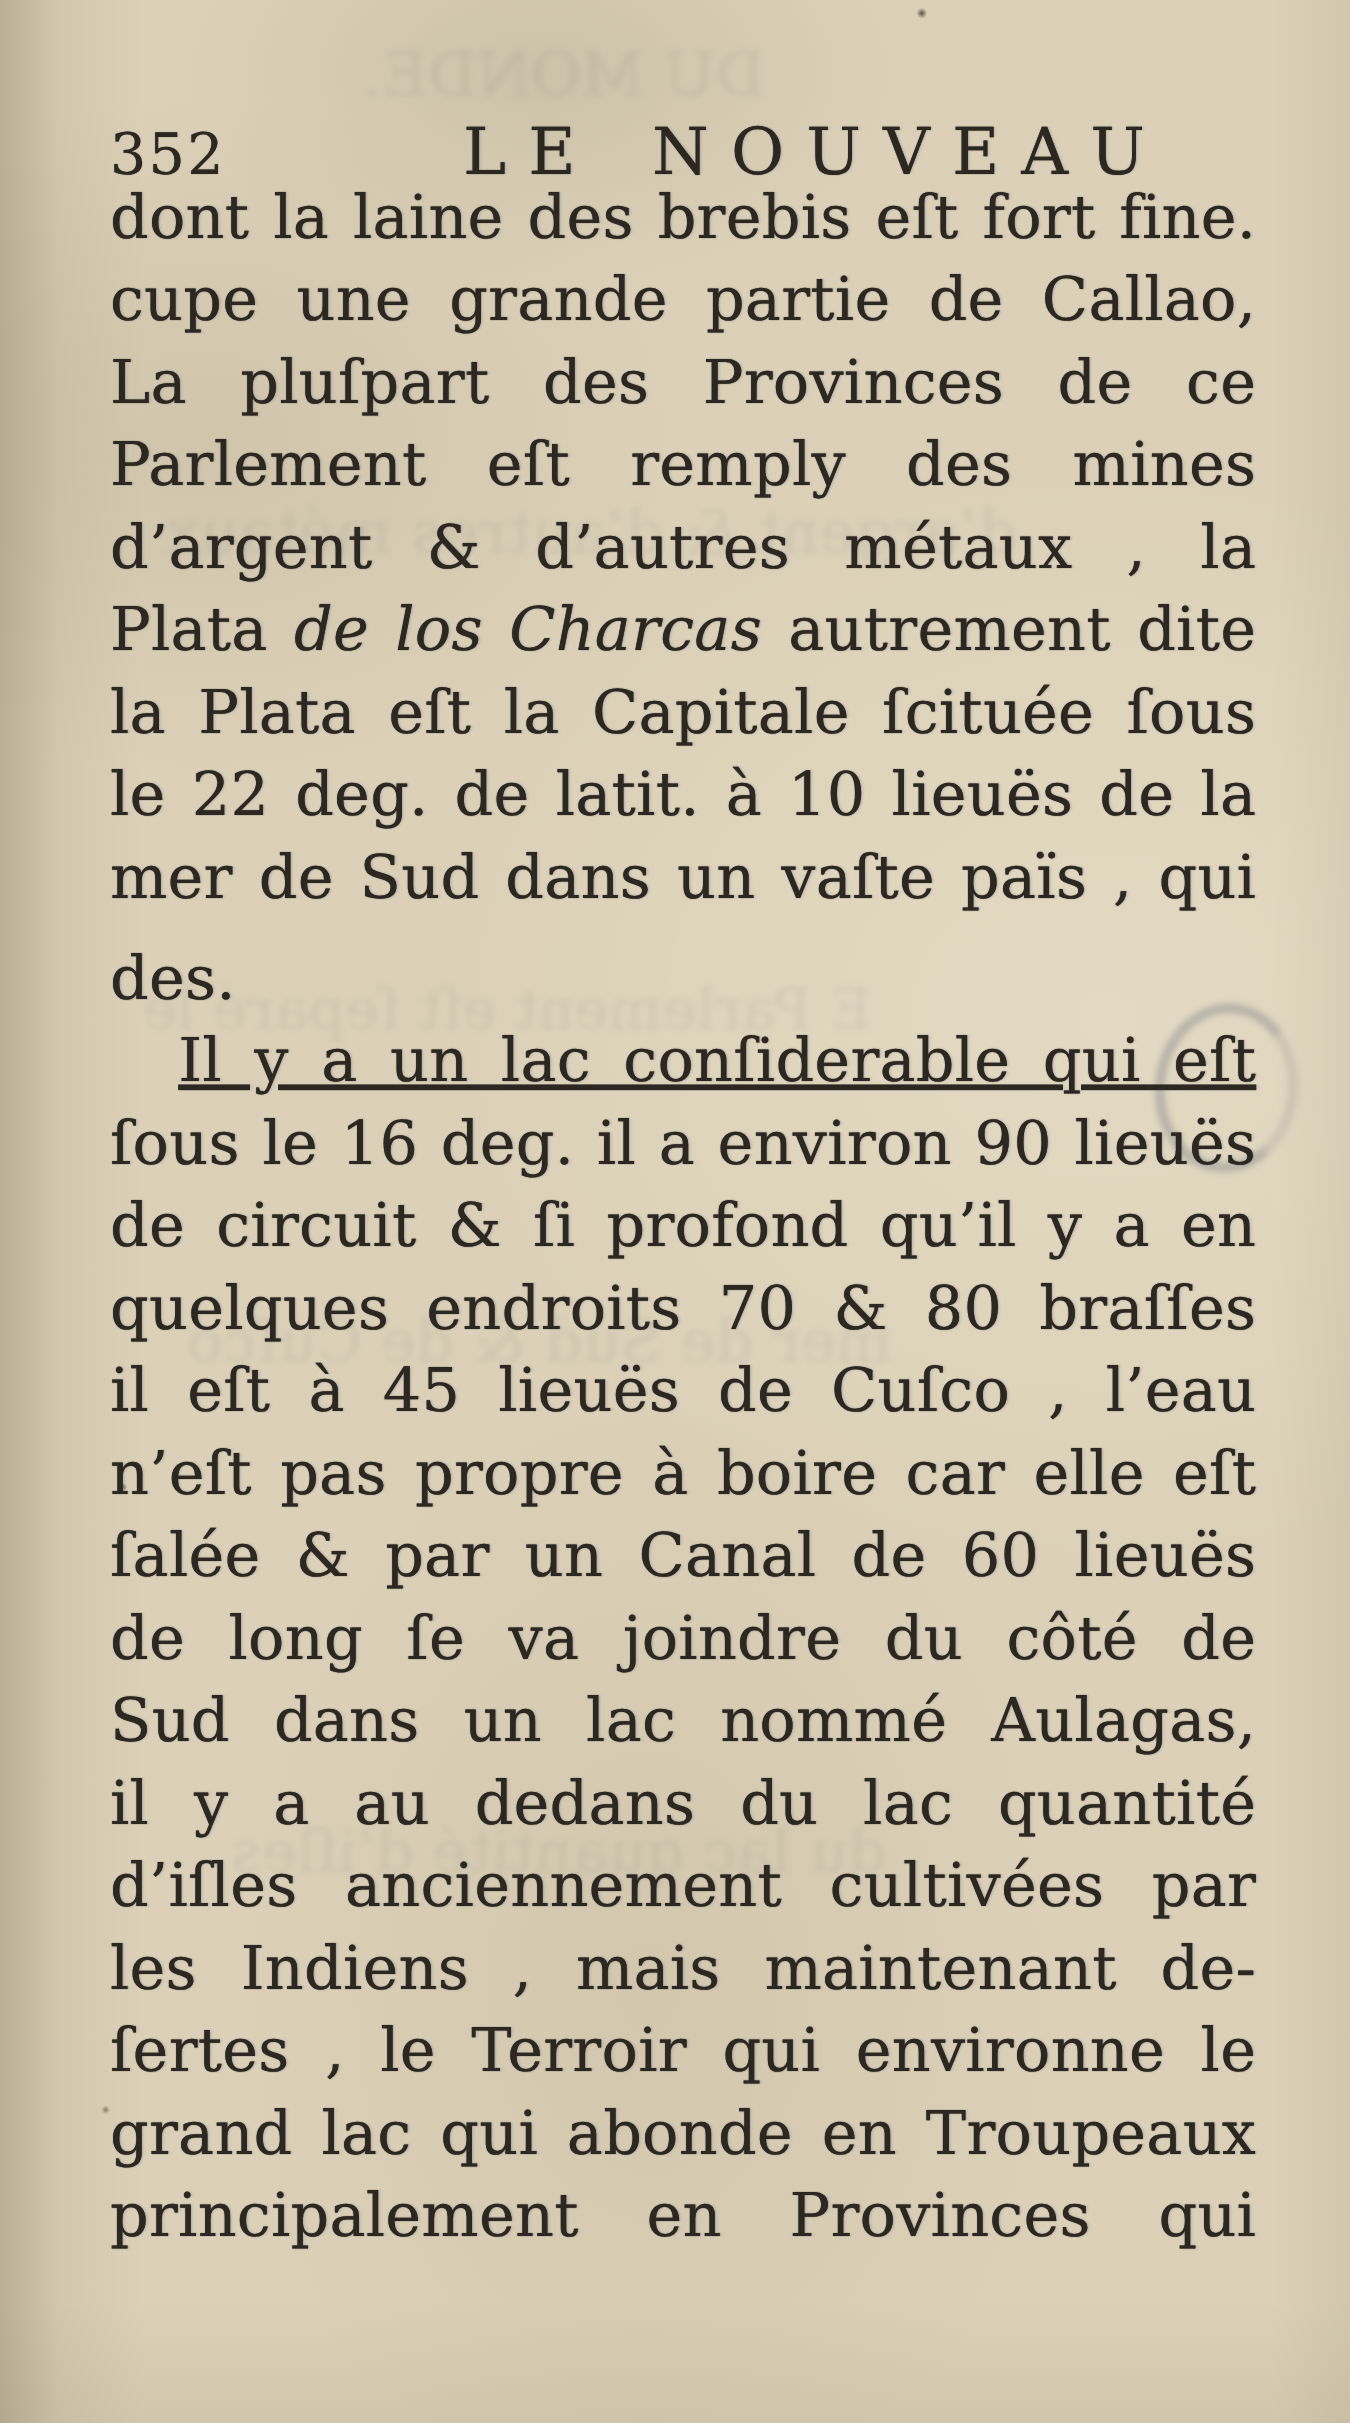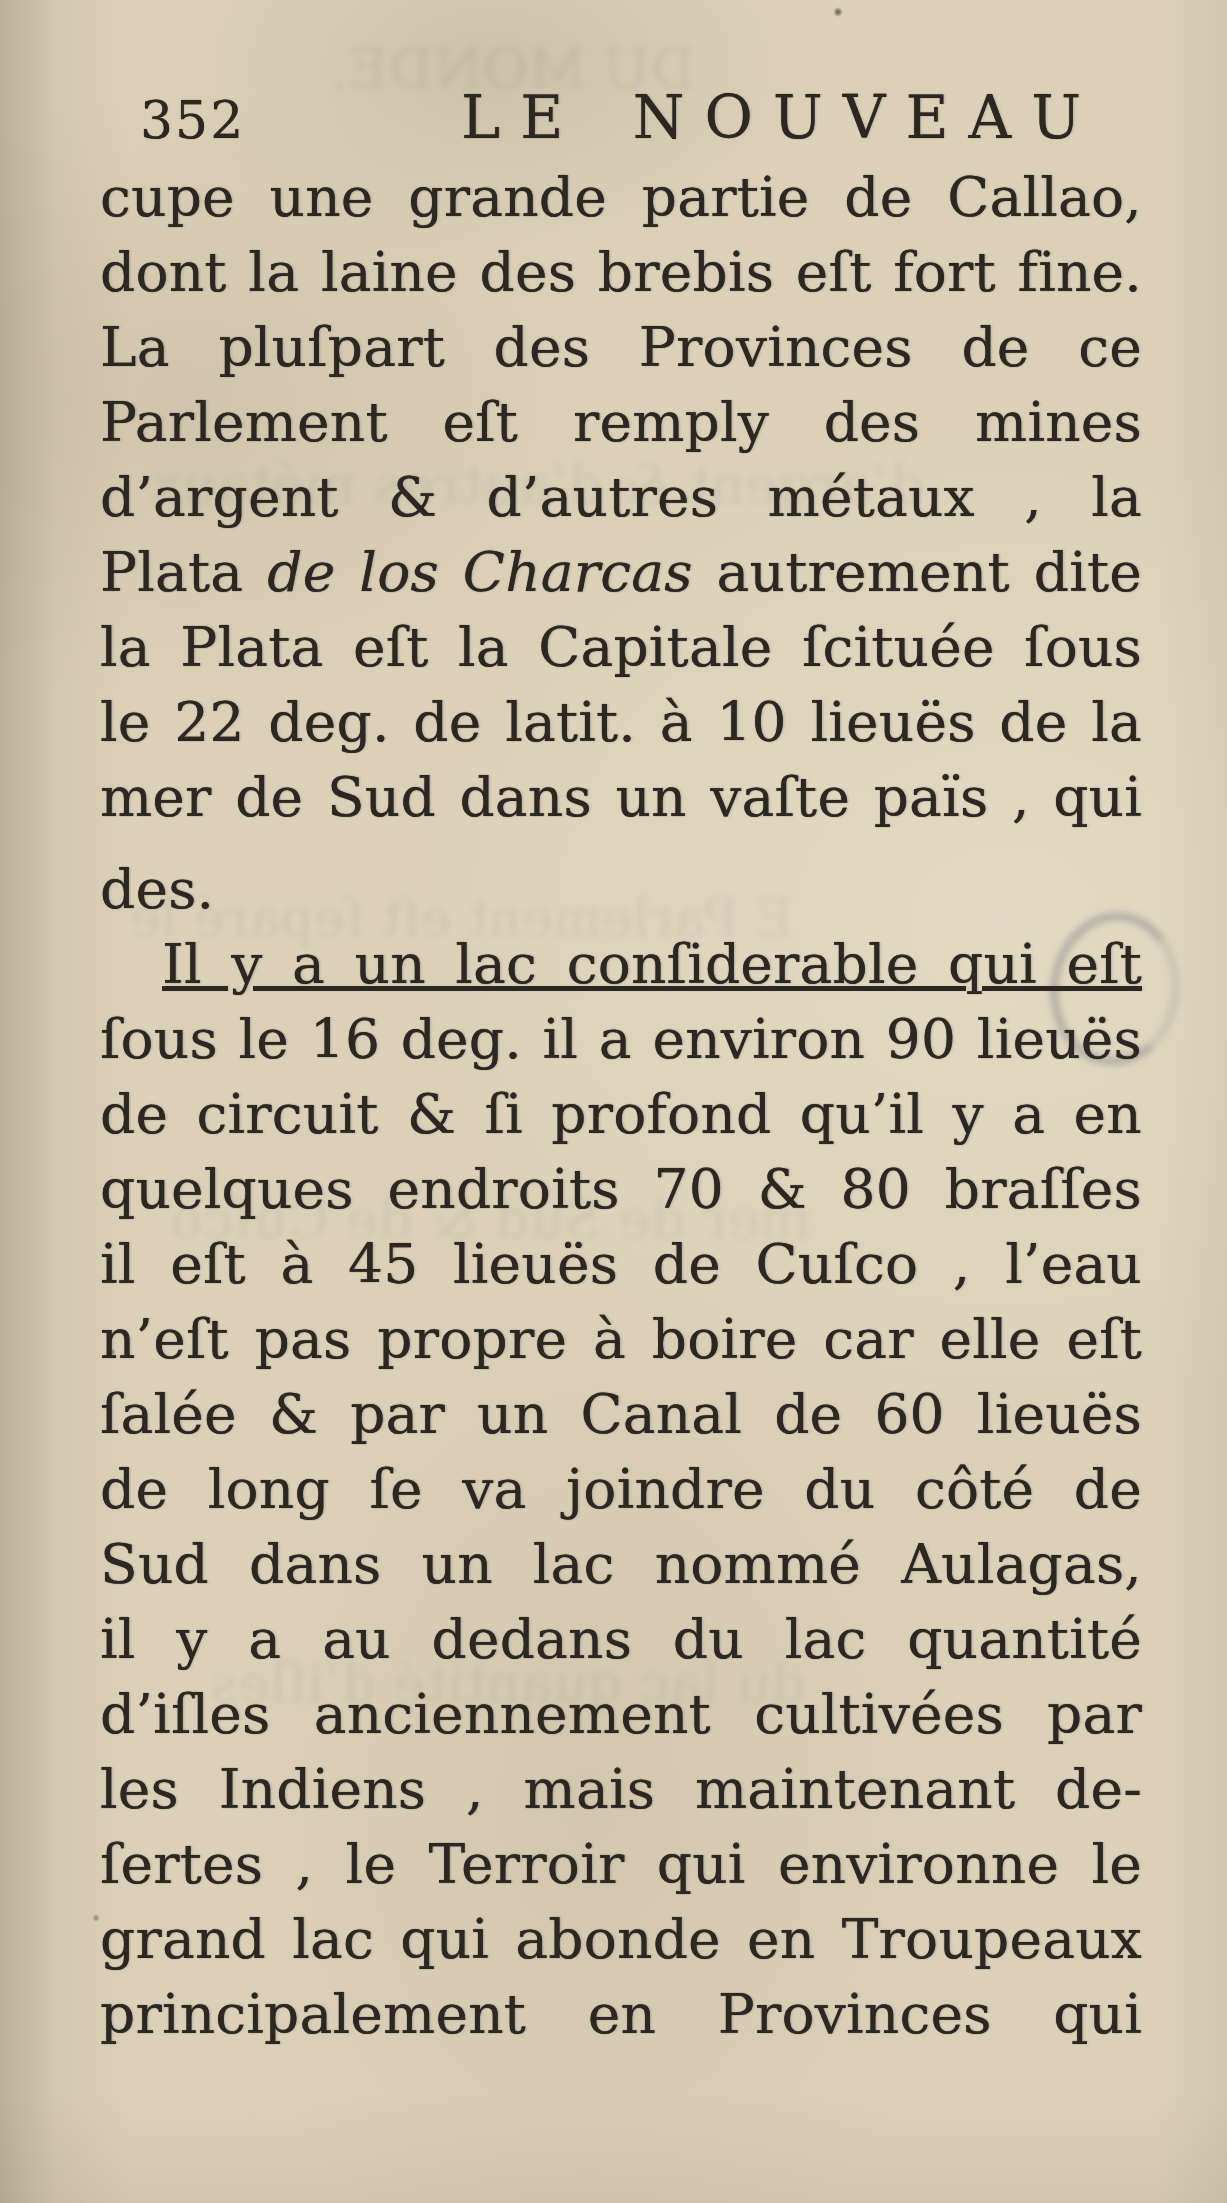--- a/index.html
+++ b/index.html
@@ -16,22 +16,22 @@
       radial-gradient(ellipse 900px 760px at 82% 42%, rgba(255,250,234,0.22), transparent 66%),
       radial-gradient(ellipse 620px 900px at 48% 82%, rgba(128,113,86,0.10), transparent 60%),
       radial-gradient(ellipse 500px 300px at 40% 3%, rgba(110,100,80,0.14), transparent 65%),
       linear-gradient(90deg, rgba(92,82,58,0.26), rgba(92,82,58,0.07) 55px, transparent 130px),
       linear-gradient(270deg, rgba(118,108,88,0.10), transparent 70px),
       linear-gradient(0deg, rgba(118,104,80,0.10), transparent 110px);
     font-family:"DejaVu Serif", serif;
     color:#2d2721;
   }
   .running-head{
-    position:absolute;left:100px;top:88px;width:1042px;
-    display:flex;align-items:baseline;margin-left:40px;
+    position:absolute;left:100px;top:108px;width:1042px;
+    display:flex;align-items:baseline;
   }
   .pagenum{
     width:240px;font-size:52px;line-height:1;letter-spacing:2px;
     text-shadow:0 0 1px rgba(45,39,33,.8);
   }
   .running-title{
     flex:1;text-align:center;font-size:59px;line-height:1;
     letter-spacing:0.34em;word-spacing:0.18em;
     text-shadow:0 0 1px rgba(45,39,33,.85), 2px 0 2px rgba(70,95,150,.12);
   }
@@ -70,22 +70,22 @@
       <div class="ghost-line" style="left: 210px; top: 1652px; font-size: 54px;">du lac quantité d’iſles</div>
     </div>
   <div class="ghost-ring"></div>
 
   <header class="running-head">
     <span class="pagenum">352</span>
     <span class="running-title">LE NOUVEAU</span>
   </header>
 
   <main class="text-block" id="text-block">
+      <div class="line"><span>dont la laine des brebis eſt fort fine.</span></div>
       <div class="line"><span>cupe une grande partie de Callao,</span></div>
-      <div class="line"><span>dont la laine des brebis eſt fort fine.</span></div>
       <div class="line"><span>La pluſpart des Provinces de ce</span></div>
       <div class="line"><span>Parlement eſt remply des mines</span></div>
       <div class="line"><span>d’argent &amp; d’autres métaux , la</span></div>
       <div class="line"><span>Plata </span><span class="it">de los Charcas</span><span> autrement dite</span></div>
       <div class="line"><span>la Plata eſt la Capitale ſcituée ſous</span></div>
       <div class="line"><span>le 22 deg. de latit. à 10 lieuës de la</span></div>
       <div class="line"><span>mer de Sud dans un vaſte païs , qui</span></div>
       <div class="line no-just"><span>des.</span></div>
       <div class="line indent"><span>Il y a un lac conſiderable qui eſt</span></div>
       <div class="line"><span>ſous le 16 deg. il a environ 90 lieuës</span></div>

